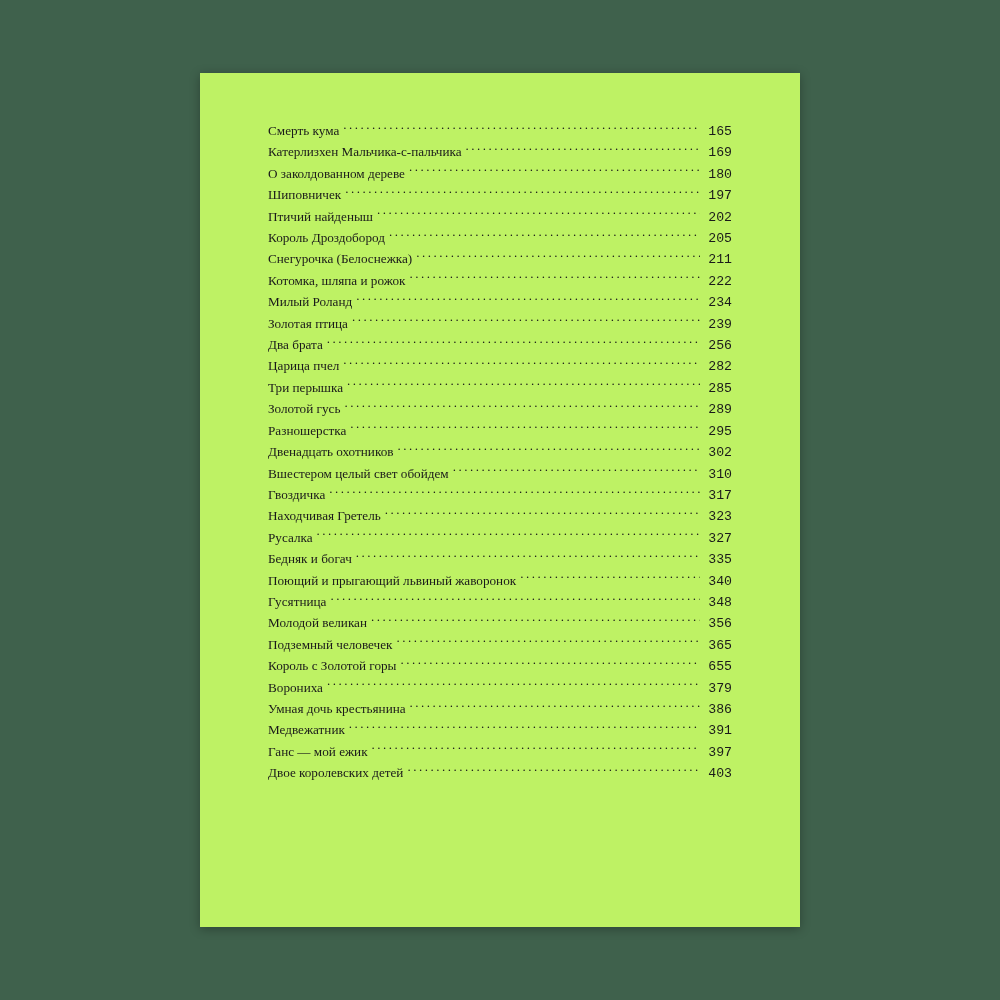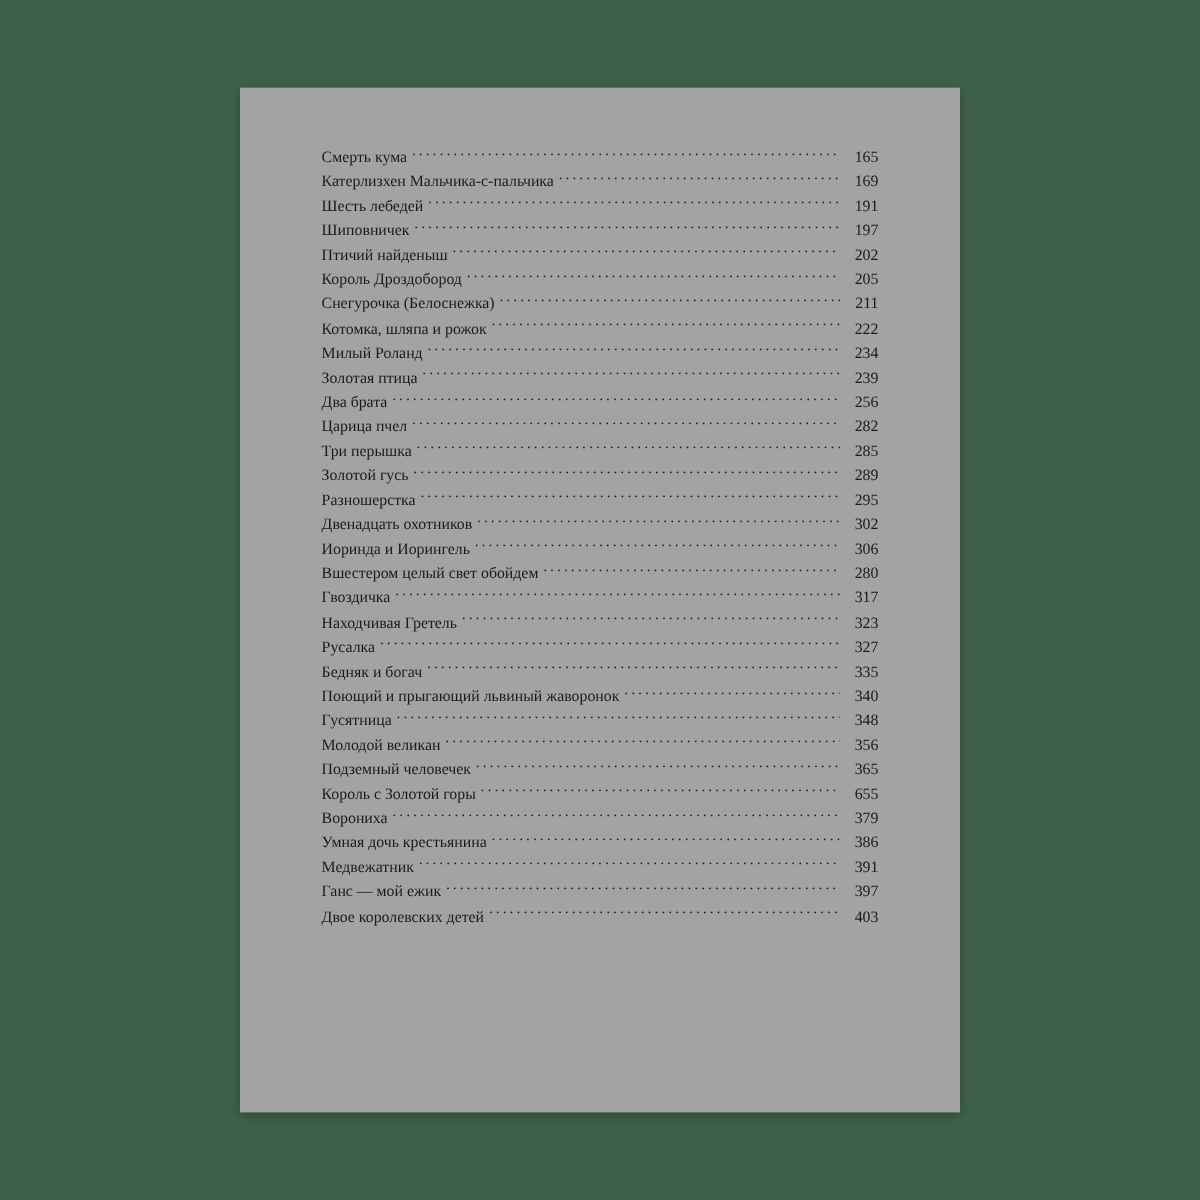--- a/index.html
+++ b/index.html
@@ -7,21 +7,21 @@
   body {
     background: #3f614c;
     display: flex;
     align-items: center;
     justify-content: center;
     font-family: Georgia, "Times New Roman", serif;
   }
   .page {
     width: 600px;
     height: 854px;
-    background: #a3a3a3;
+    background: #bef264;
     box-shadow: 0 2px 10px rgba(0,0,0,0.3);
     padding: 48px 68px 48px 68px;
     position: relative;
   }
   .toc {
     width: 100%;
   }
   .toc-row {
     display: flex;
     align-items: baseline;
@@ -46,42 +46,43 @@
     left: 0;
     bottom: 0;
     letter-spacing: 2.5px;
     color: #1a1a1a;
     font-size: 13px;
   }
   .toc-page {
     flex: 0 0 auto;
     text-align: right;
     min-width: 28px;
+    font-family: Liberation Mono, monospace;
   }
 </style>
 </head>
 <body>
 
 <div class="page">
   <div class="toc" id="toc-container">
 
   <div class="toc-row">
         <span class="toc-title">Смерть кума</span>
         <span class="toc-leader"></span>
         <span class="toc-page">165</span>
       </div>
       <div class="toc-row">
         <span class="toc-title">Катерлизхен Мальчика-с-пальчика</span>
         <span class="toc-leader"></span>
         <span class="toc-page">169</span>
       </div>
       <div class="toc-row">
-        <span class="toc-title">Шесть лебедей</span>
-        <span class="toc-leader"></span>
-        <span class="toc-page">191</span>
+        <span class="toc-title">О заколдованном дереве</span>
+        <span class="toc-leader"></span>
+        <span class="toc-page">180</span>
       </div>
       <div class="toc-row">
         <span class="toc-title">Шиповничек</span>
         <span class="toc-leader"></span>
         <span class="toc-page">197</span>
       </div>
       <div class="toc-row">
         <span class="toc-title">Птичий найденыш</span>
         <span class="toc-leader"></span>
         <span class="toc-page">202</span>
@@ -135,28 +136,23 @@
         <span class="toc-title">Разношерстка</span>
         <span class="toc-leader"></span>
         <span class="toc-page">295</span>
       </div>
       <div class="toc-row">
         <span class="toc-title">Двенадцать охотников</span>
         <span class="toc-leader"></span>
         <span class="toc-page">302</span>
       </div>
       <div class="toc-row">
-        <span class="toc-title">Иоринда и Иорингель</span>
-        <span class="toc-leader"></span>
-        <span class="toc-page">306</span>
-      </div>
-      <div class="toc-row">
         <span class="toc-title">Вшестером целый свет обойдем</span>
         <span class="toc-leader"></span>
-        <span class="toc-page">280</span>
+        <span class="toc-page">310</span>
       </div>
       <div class="toc-row">
         <span class="toc-title">Гвоздичка</span>
         <span class="toc-leader"></span>
         <span class="toc-page">317</span>
       </div>
       <div class="toc-row">
         <span class="toc-title">Находчивая Гретель</span>
         <span class="toc-leader"></span>
         <span class="toc-page">323</span>

